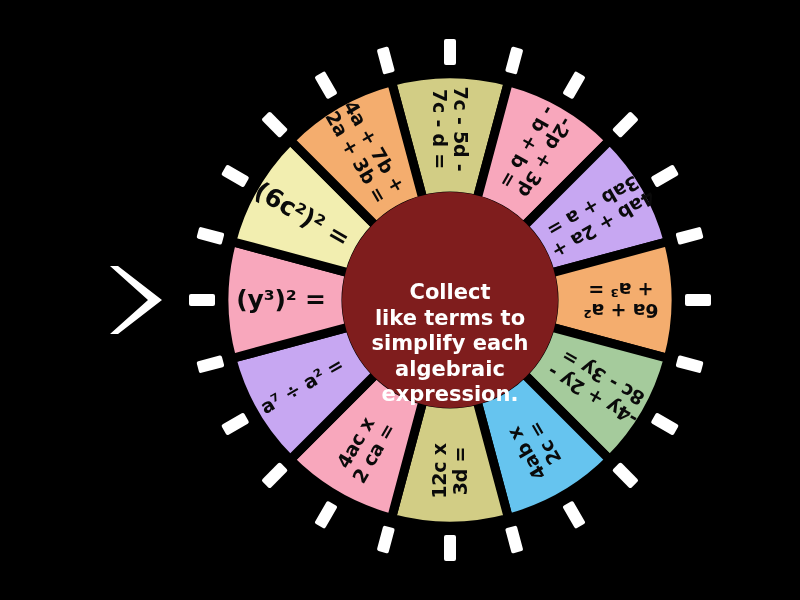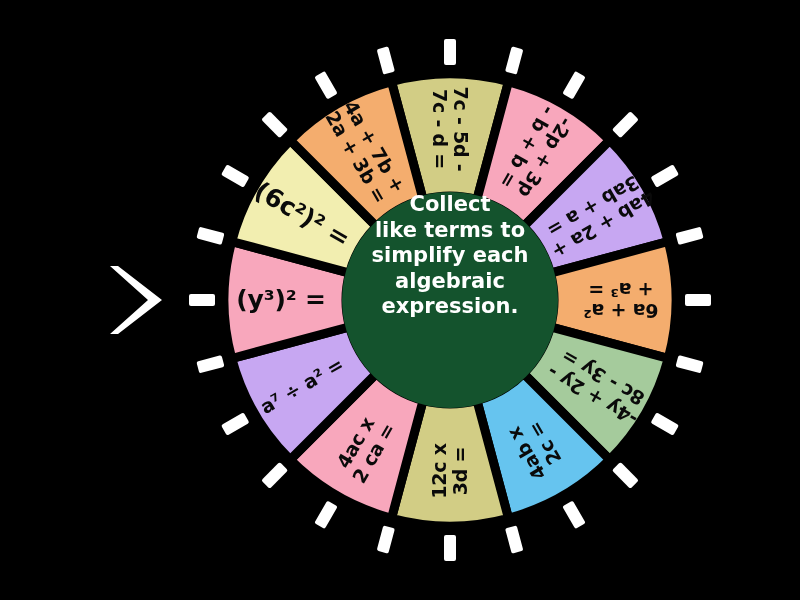--- a/index.html
+++ b/index.html
@@ -29,22 +29,22 @@
     white-space:pre-line;
     letter-spacing:-0.2px;
   }
   .seg-label.big { font-size:25px; }
 
   .hub {
     position:absolute;
     left:50%; top:50%;
     width:216px; height:216px; margin-left:-108px; margin-top:-108px;
     border-radius:50%;
-    background:#14532d;
-    display:flex; align-items:flex-start; justify-content:center;
+    background:#7f1d1d;
+    display:flex; align-items:flex-end; justify-content:center;
   }
   .hub-text {
     color:#fff;
     font-family:"DejaVu Sans", sans-serif;
     font-weight:700;
     font-size:21px;
     line-height:1.22;
     text-align:center;
     white-space:pre-line;
     padding:0 10px;

